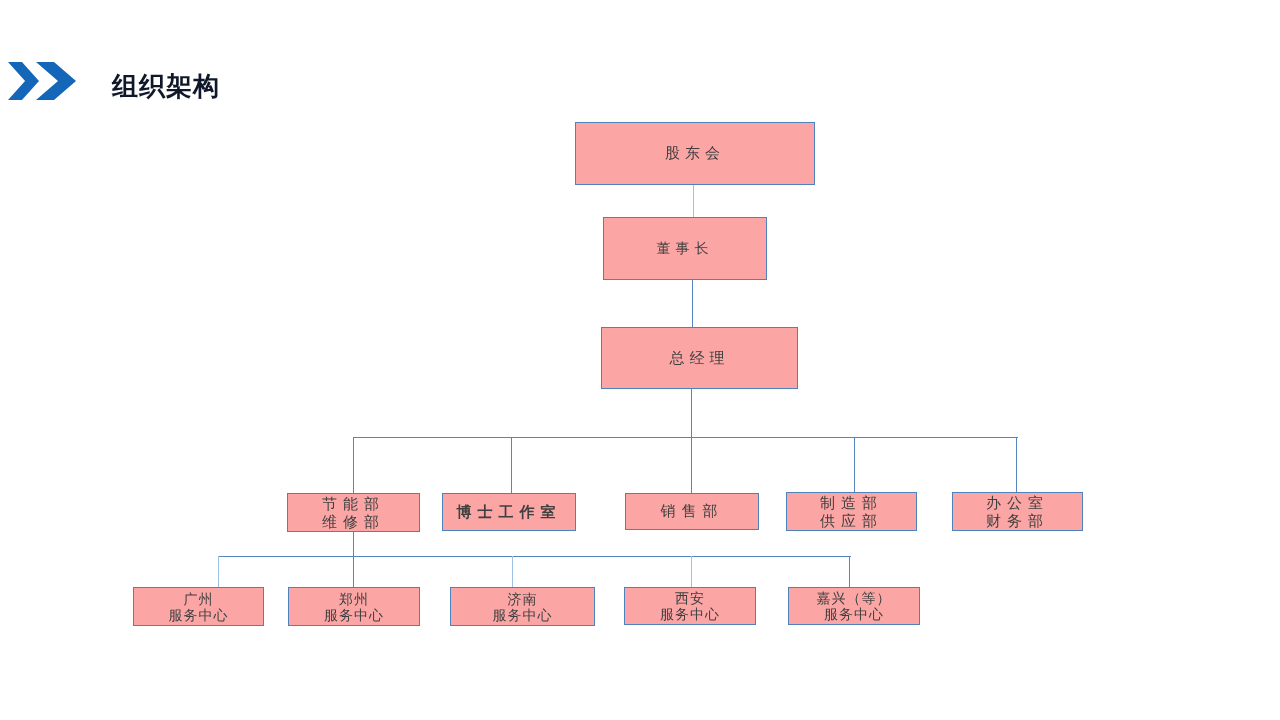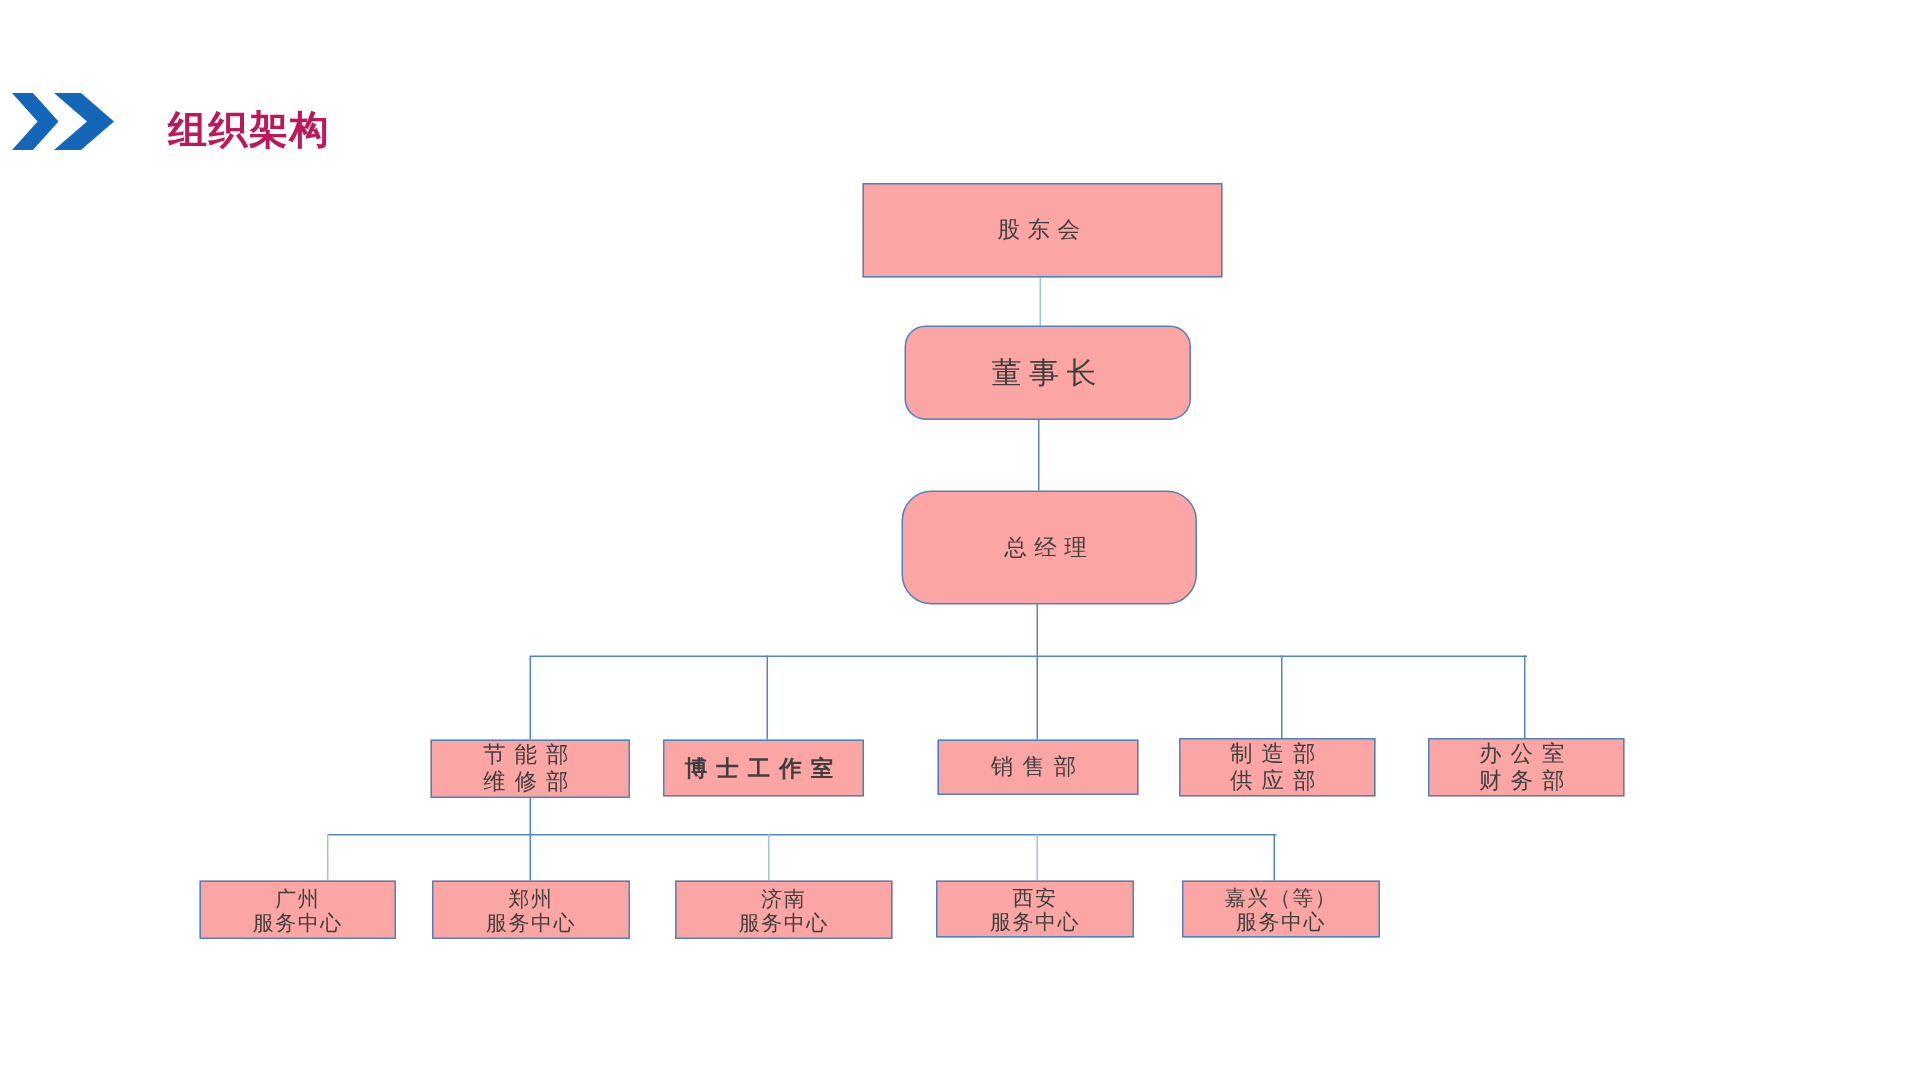--- a/index.html
+++ b/index.html
@@ -13,40 +13,40 @@
 
   
   .chevrons { position:absolute; left:8px; top:62px; display:flex; align-items:center; }
   .chev {
     width:31px; height:38px; background:#1467B8;
     clip-path:polygon(0 0, 45% 0, 100% 50%, 45% 100%, 0 100%, 55% 50%);
   }
   .chev.c2 { width:40px; margin-left:-3px; }
   .page-title {
     position:absolute; left:112px; top:69px;
-    font-size:26px; font-weight:bold; color:#be185d; letter-spacing:1px;
+    font-size:26px; font-weight:bold; color:#0f172a; letter-spacing:1px;
     white-space:nowrap;
   }
 
   
   .node {
     position:absolute; box-sizing:border-box;
     border:1.4px solid #4F81BD; background:#fca5a5;
     display:flex; flex-direction:column; justify-content:center; align-items:center;
     text-align:center; color:#3F3F3F; white-space:nowrap;
   }
   .node span { display:block; }
   .node span:empty { display:none; }
   .sp5 { letter-spacing:5px; }
   .sp6 { letter-spacing:6px; }
   .sp1 { letter-spacing:1px; }
 
   .n0  { left:575px; top:122px; width:240px; height:63px; font-size:15px; }
-  .n1  { left:603px; top:217px; width:191px; height:63px; font-size:20px;border-radius:14px; }
-  .n2  { left:601px; top:327px; width:197px; height:76px; font-size:15px;border-radius:20px; }
+  .n1  { left:603px; top:217px; width:164px; height:63px; font-size:14px; }
+  .n2  { left:601px; top:327px; width:197px; height:62px; font-size:15px; }
   .n3  { left:287px; top:493px; width:133px; height:39px; font-size:15px; line-height:18px; }
   .n4  { left:442px; top:493px; width:134px; height:38px; font-size:15px;font-weight:bold; }
   .n5  { left:625px; top:493px; width:134px; height:37px; font-size:15px; }
   .n6  { left:786px; top:492px; width:131px; height:39px; font-size:15px; line-height:18px; }
   .n7  { left:952px; top:492px; width:131px; height:39px; font-size:15px; line-height:18px; }
   .n8  { left:133px; top:587px; width:131px; height:39px; font-size:14px; line-height:16px; }
   .n9  { left:288px; top:587px; width:132px; height:39px; font-size:14px; line-height:16px; }
   .n10 { left:450px; top:587px; width:145px; height:39px; font-size:14px; line-height:16px; }
   .n11 { left:624px; top:587px; width:132px; height:38px; font-size:14px; line-height:16px; }
   .n12 { left:788px; top:587px; width:132px; height:38px; font-size:14px; line-height:16px; }

